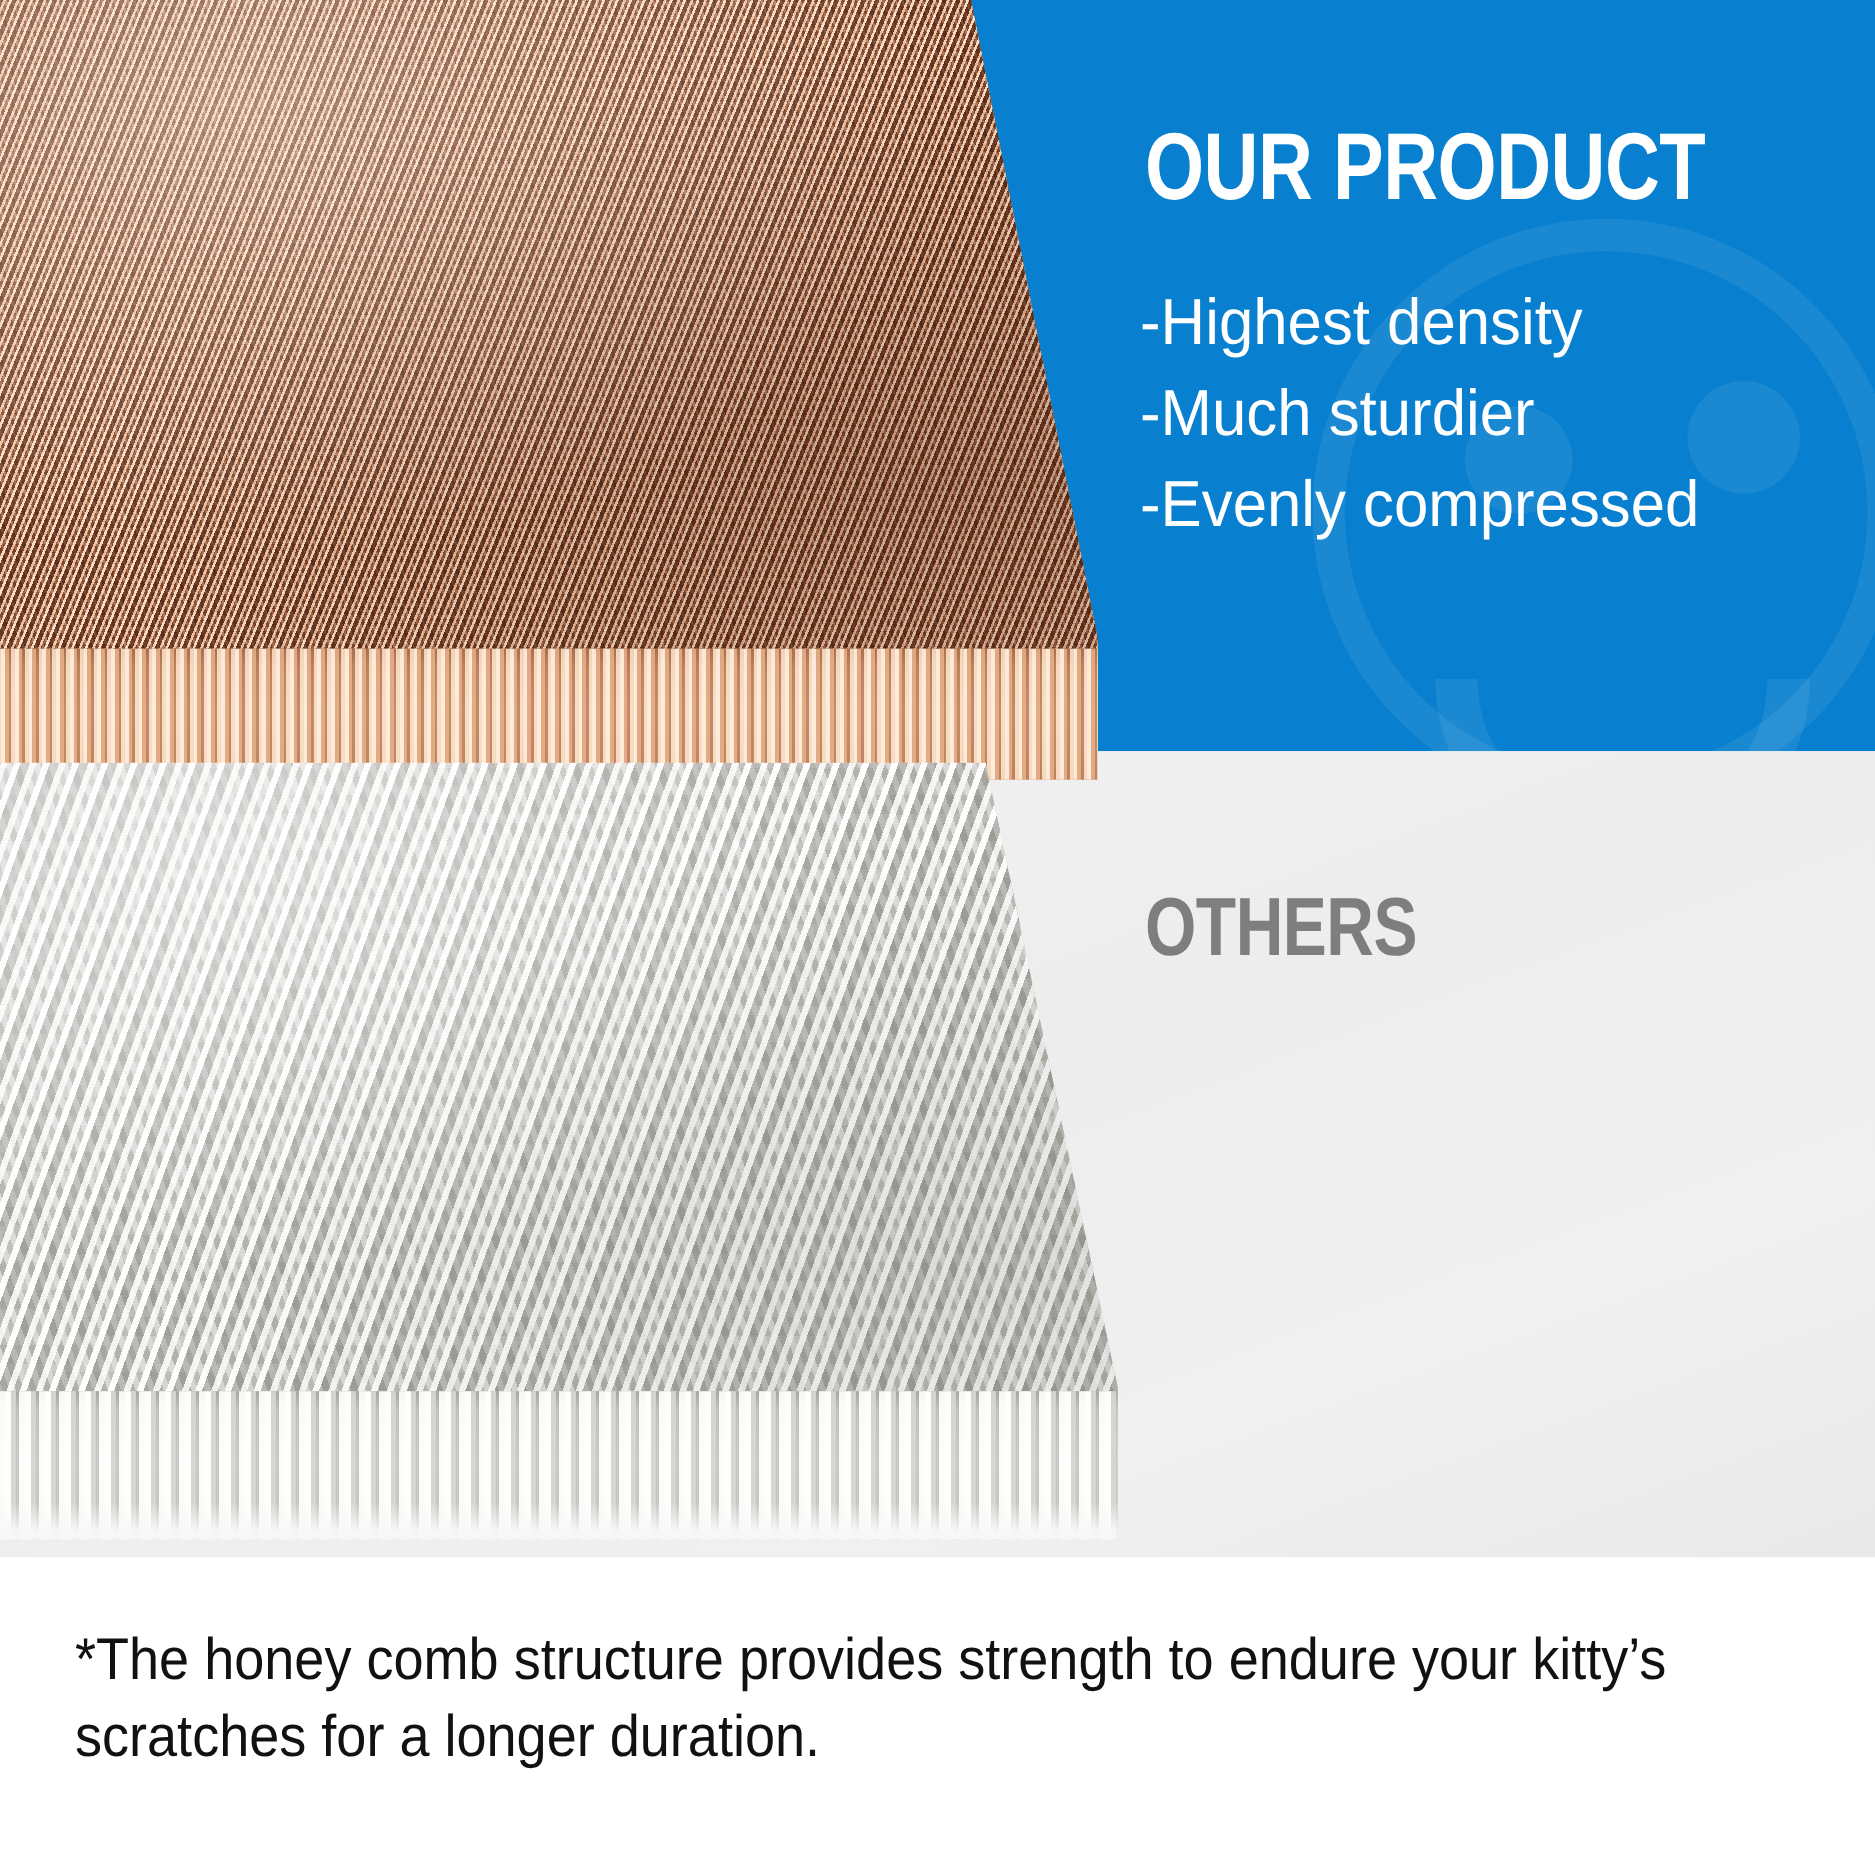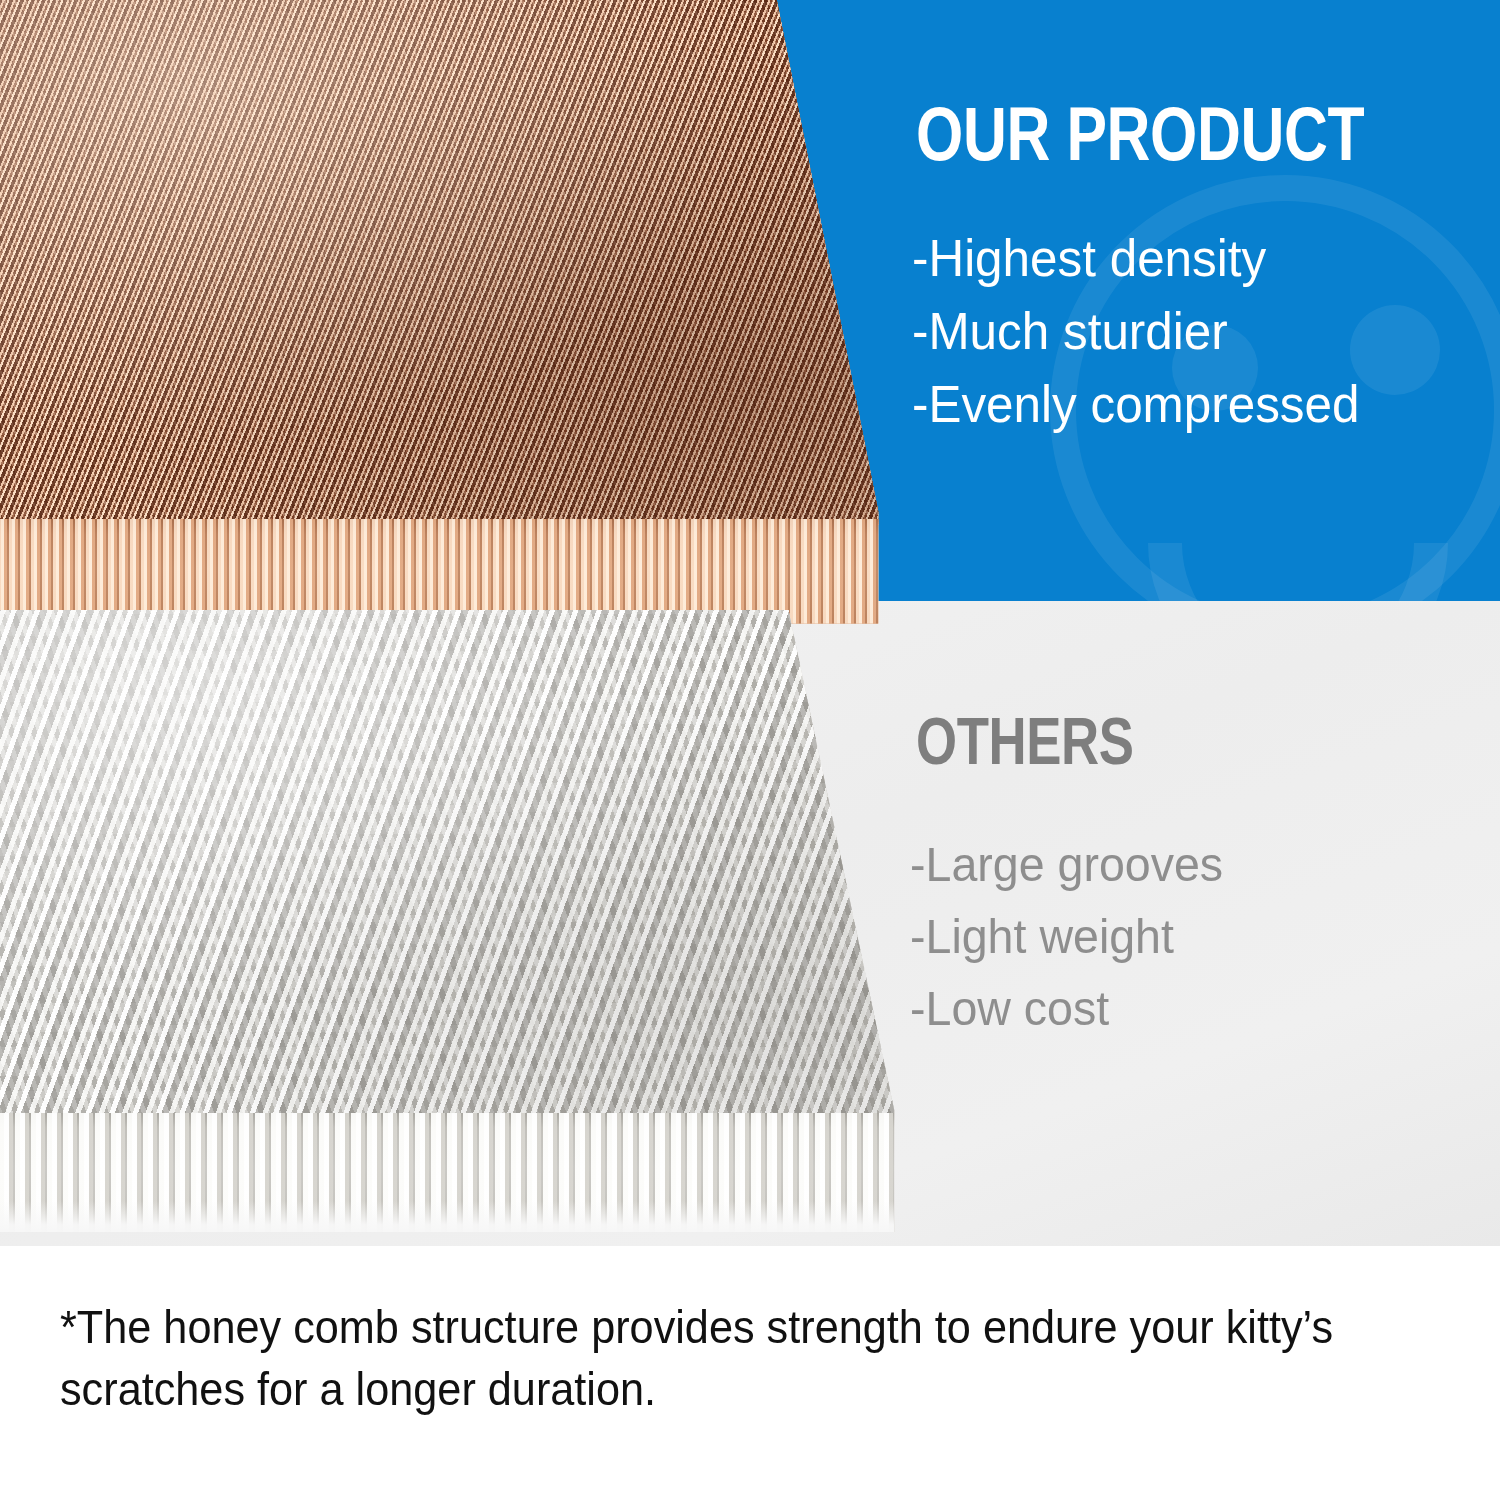--- a/index.html
+++ b/index.html
@@ -278,21 +278,16 @@
   </div>
 
   <div class="head-product">OUR PRODUCT</div>
   <div class="bullets-product">
     <div class="bullet">-Highest density</div>
     <div class="bullet">-Much sturdier</div>
     <div class="bullet">-Evenly compressed</div>
   </div>
 
   <div class="head-others">OTHERS</div>
-  <div class="bullets-others">
-    <div class="bullet">-Large grooves</div>
-    <div class="bullet">-Light weight</div>
-    <div class="bullet">-Low cost</div>
-  </div>
 
   <div class="caption">*The honey comb structure provides strength to endure your kitty’s scratches for a longer duration.</div>
 
 </div>
 
 </body></html>

